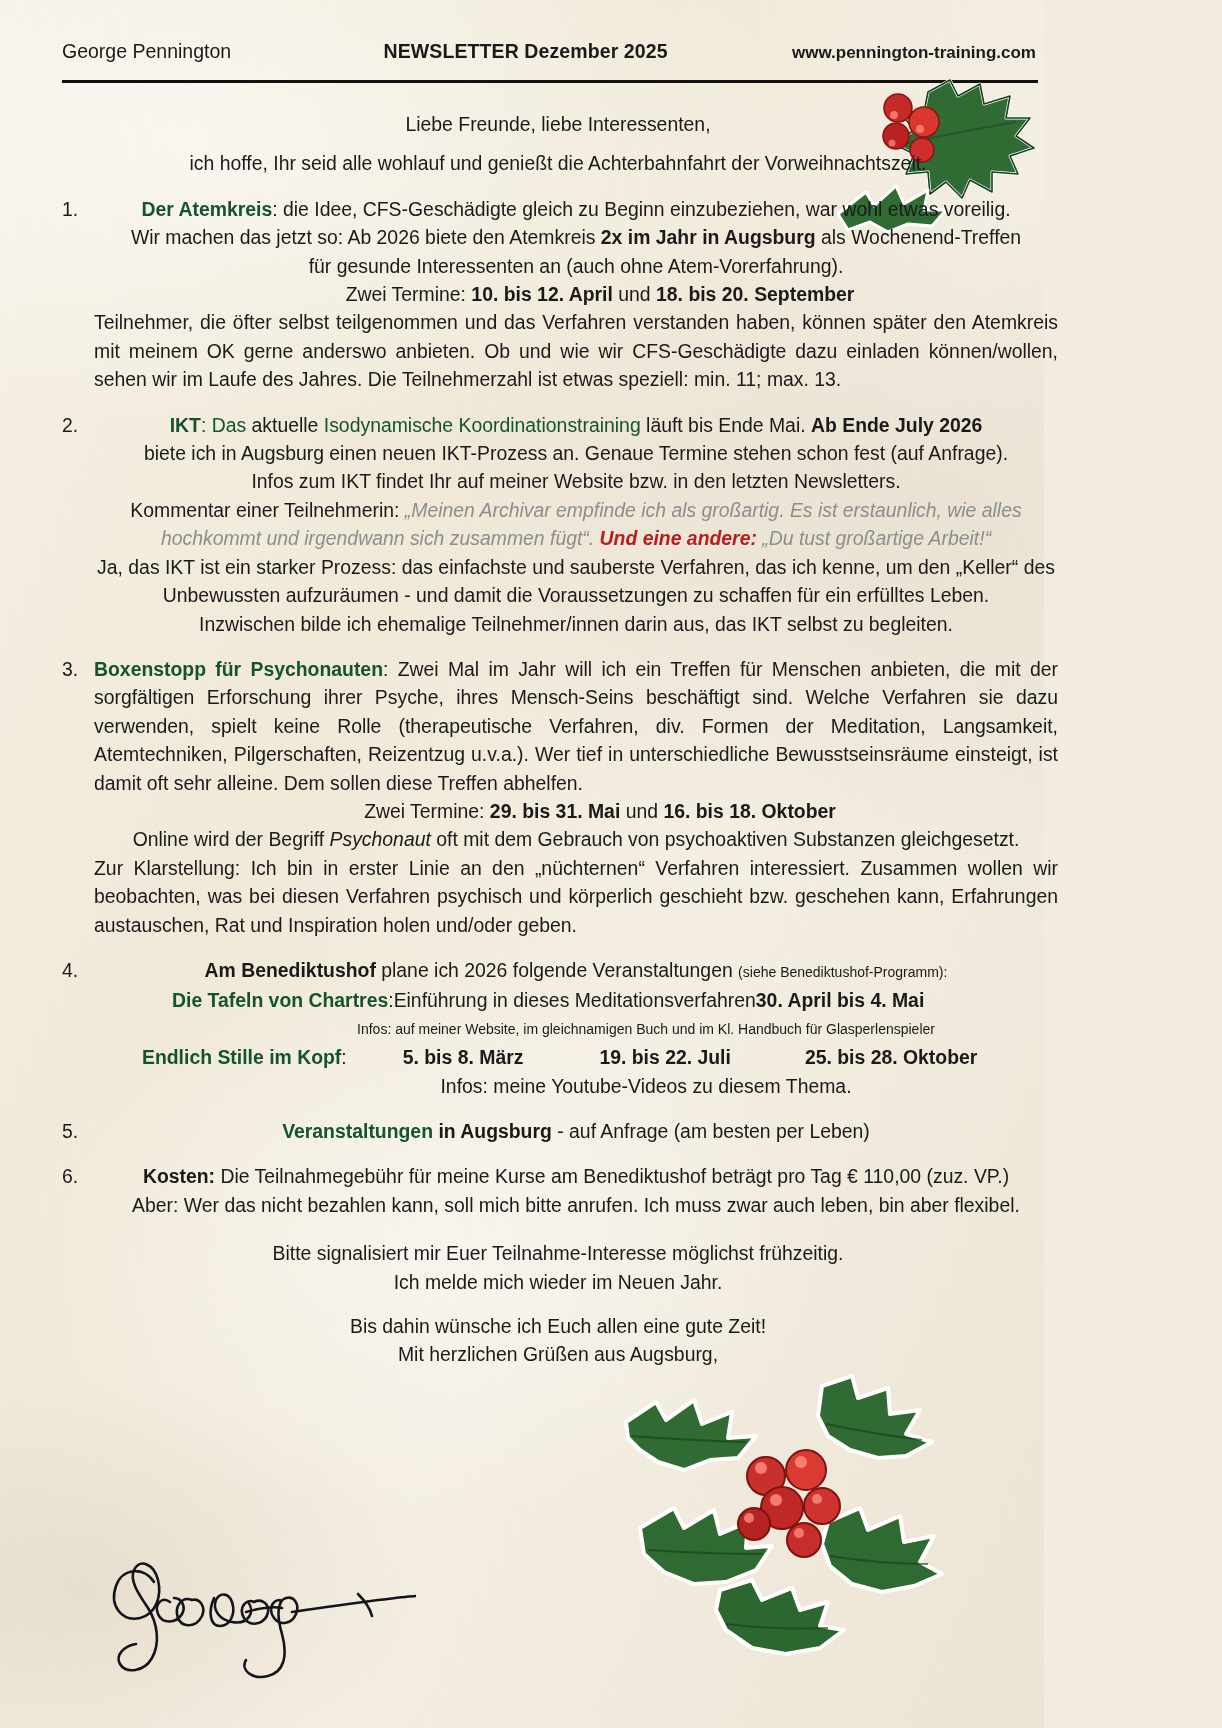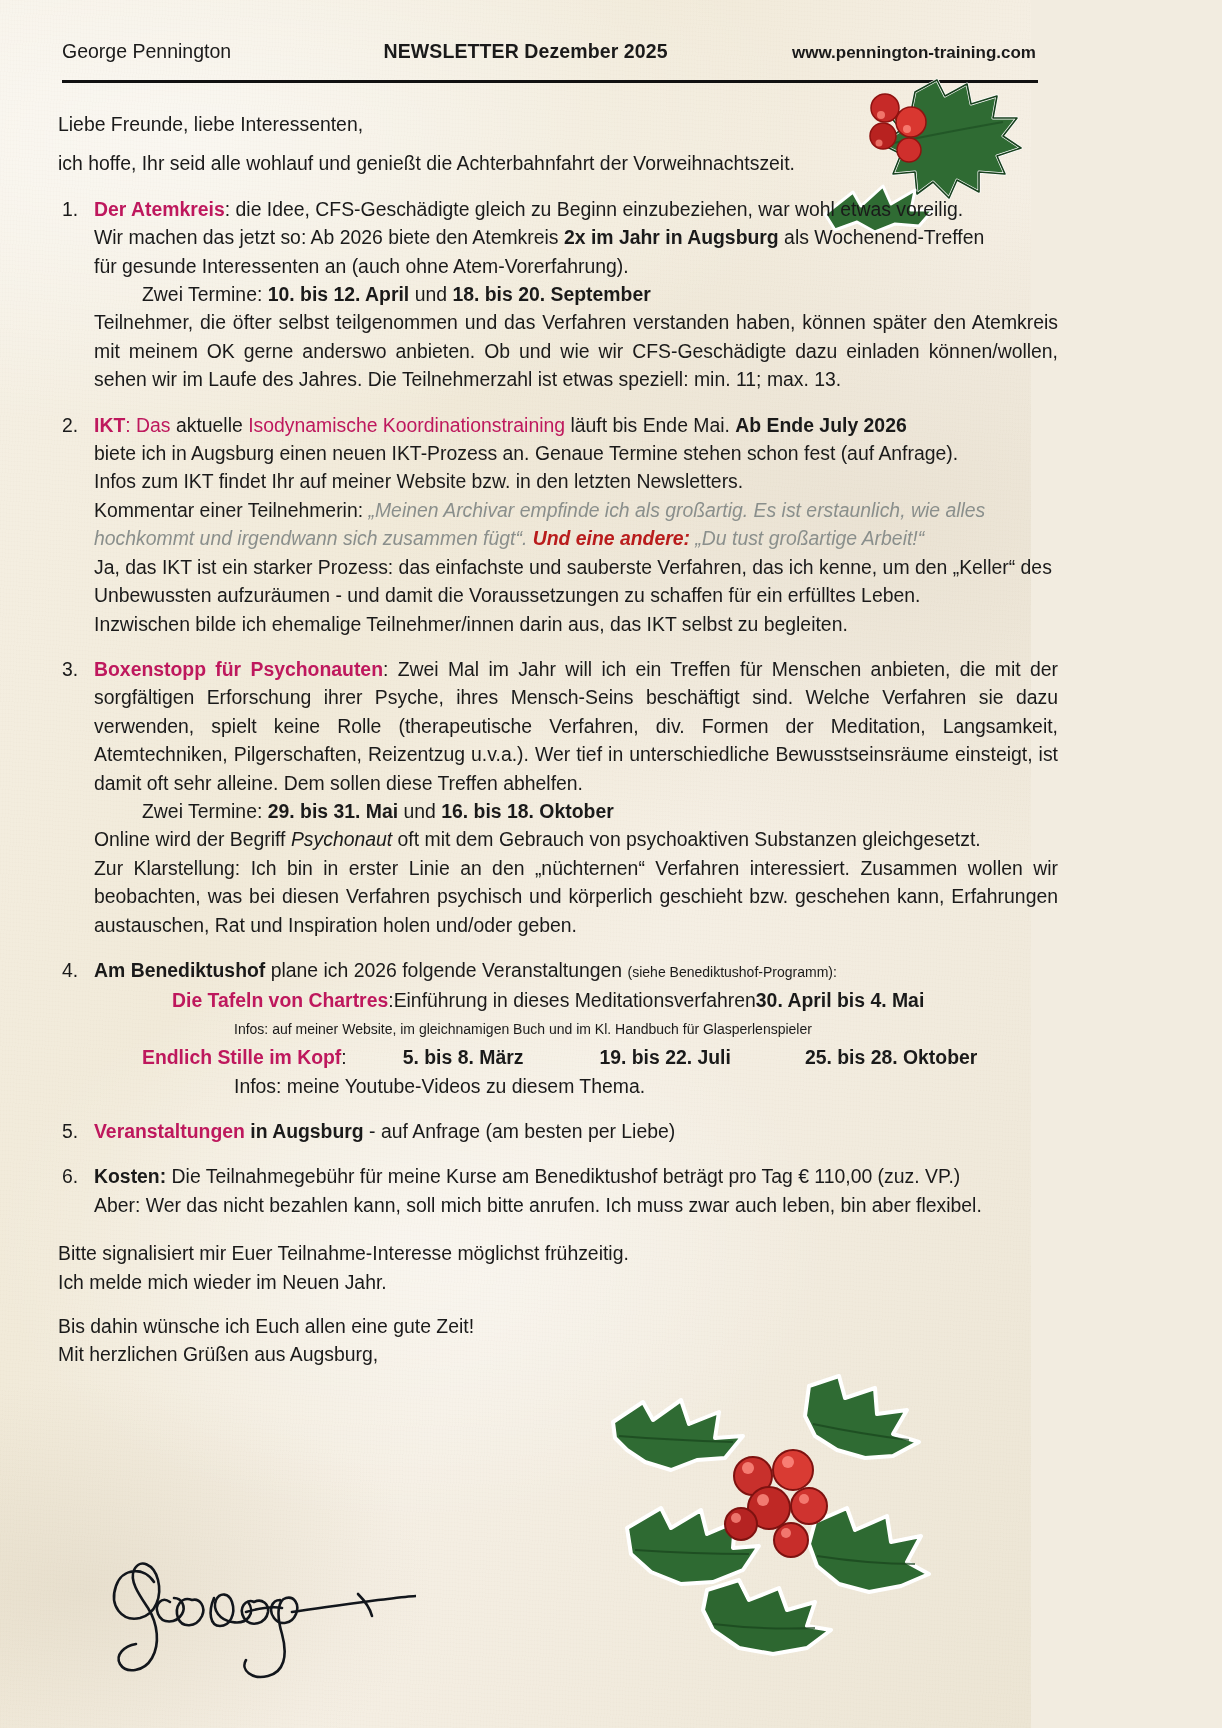--- a/index.html
+++ b/index.html
@@ -34,20 +34,21 @@
     background-image:
       repeating-linear-gradient(92deg, rgba(160,148,124,0.05) 0px, rgba(160,148,124,0.05) 1px, rgba(255,255,255,0) 1px, rgba(255,255,255,0) 3px),
       repeating-linear-gradient(4deg, rgba(140,128,104,0.045) 0px, rgba(140,128,104,0.045) 1px, rgba(255,255,255,0) 1px, rgba(255,255,255,0) 4px);
     pointer-events: none;
   }
 
   .page {
     position: relative;
     width: 1031px;
     height: 1728px;
+    padding-left: 13px;
   }
 
   
   .header {
     position: absolute;
     left: 62px;
     top: 40px;
     width: 974px;
     display: flex;
     align-items: baseline;
@@ -74,21 +75,21 @@
 
   
   .body {
     position: absolute;
     left: 58px;
     top: 110px;
     width: 1000px;
     font-size: 19.4px;
     line-height: 28.4px;
   }
-  p { margin: 0; }
+  p { margin: 0; text-align: center; }
 
   .para { margin-bottom: 0px; }
   .gap-sm { height: 11px; }
   .gap-md { height: 16px; }
   .gap-lg { height: 20px; }
 
   
   .item {
     display: flex;
     align-items: flex-start;
@@ -102,21 +103,21 @@
     box-sizing: border-box;
   }
   .item .content { flex: 1 1 auto; }
 
   .just { text-align: justify; }
   .indent-1 { padding-left: 48px; }
   .indent-2 { padding-left: 78px; }
   .indent-3 { padding-left: 140px; }
 
   b, strong { font-weight: bold; }
-  .red { color: #be185d; }
+  .red { color: #14532d; }
   .gi { color: #8a8f8c; font-style: italic; }
   .bi { font-style: italic; font-weight: bold; color: #b91c1c; }
   .small { font-size: 14px; }
 
   .tab-row {
     display: flex;
     align-items: baseline;
   }
 
   
@@ -222,21 +223,21 @@
           <b style="margin-left:76px;white-space:nowrap;">19. bis 22. Juli</b>
           <b style="margin-left:74px;white-space:nowrap;">25. bis 28. Oktober</b>
         </div>
         <p class="indent-3">Infos: meine Youtube-Videos zu diesem Thema.</p>
       </div>
     </div>
 
     <div class="item">
       <span class="num">5.</span>
       <div class="content">
-        <p><b class="red">Veranstaltungen</b><b> in Augsburg</b><span> - auf Anfrage (am besten per Liebe)</span></p>
+        <p><b class="red">Veranstaltungen</b><b> in Augsburg</b><span> - auf Anfrage (am besten per Leben)</span></p>
       </div>
     </div>
 
     <div class="item">
       <span class="num">6.</span>
       <div class="content">
         <p><b>Kosten:</b><span> Die Teilnahmegebühr für meine Kurse am Benediktushof beträgt pro Tag € 110,00 (zuz. VP.)</span></p>
         <p>Aber: Wer das nicht bezahlen kann, soll mich bitte anrufen. Ich muss zwar auch leben, bin aber flexibel.</p>
       </div>
     </div>

